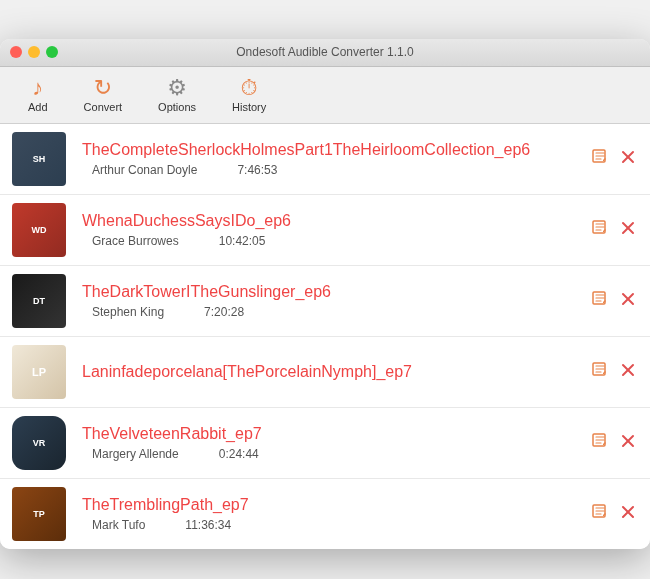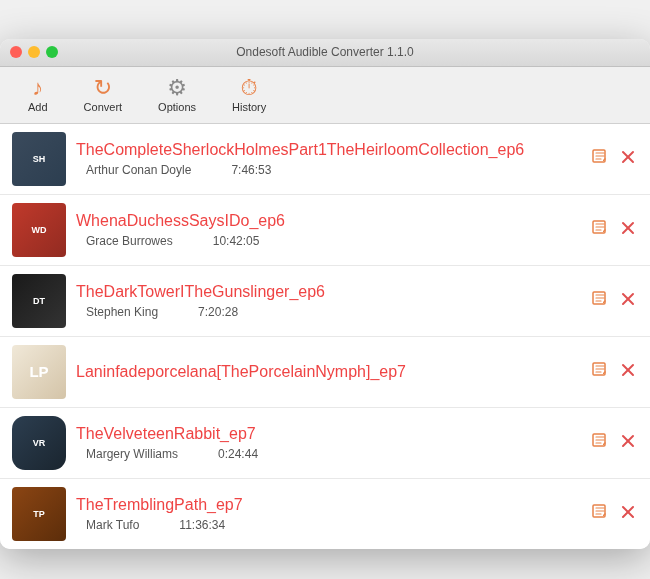--- a/index.html
+++ b/index.html
@@ -81,21 +81,21 @@
     .icon-history { color: #e8834a; }
     .content {
       background: #ffffff;
       overflow-y: auto;
     }
     .book-row {
       display: flex;
       align-items: center;
       padding: 8px 12px;
       border-bottom: 1px solid #e8e8e8;
-      gap: 10px;
+      gap: 16px;
     }
     .book-row:last-child { border-bottom: none; }
     .book-cover {
       width: 54px;
       height: 54px;
       border-radius: 4px;
       flex-shrink: 0;
       overflow: hidden;
       display: flex;
       align-items: center;
@@ -264,21 +264,21 @@
       <button class="action-btn action-delete" title="Delete">
         <svg width="16" height="16" viewBox="0 0 16 16" fill="none" xmlns="http://www.w3.org/2000/svg">
           <line x1="3" y1="3" x2="13" y2="13" stroke="#e05050" stroke-width="2" stroke-linecap="round"></line>
           <line x1="13" y1="3" x2="3" y2="13" stroke="#e05050" stroke-width="2" stroke-linecap="round"></line>
         </svg>
       </button>
     </div>
   </div>
       <div class="book-row">
     <div class="book-cover cover-4">
-      <span style="font-size:15px;text-align:center;padding:2px;">LP</span>
+      <span style="font-size:11px;text-align:center;padding:2px;">LP</span>
     </div>
     <div class="book-info">
       <div class="book-title">Laninfadeporcelana[ThePorcelainNymph]_ep7</div>
     </div>
     <div class="book-actions">
       <button class="action-btn action-edit" title="Edit">
         <svg width="16" height="16" viewBox="0 0 16 16" fill="none" xmlns="http://www.w3.org/2000/svg">
           <rect x="1" y="1" width="12" height="12" rx="1" stroke="#e8834a" stroke-width="1.5" fill="none"></rect>
           <path d="M4 4h8M4 7h8M4 10h5" stroke="#e8834a" stroke-width="1.2" stroke-linecap="round"></path>
           <path d="M12 12l2-2-1-1-2 2v1h1z" fill="#e8834a"></path>
@@ -292,21 +292,21 @@
       </button>
     </div>
   </div>
       <div class="book-row">
     <div class="book-cover cover-5">
       <span style="font-size:9px;text-align:center;padding:2px;">VR</span>
     </div>
     <div class="book-info">
       <div class="book-title">TheVelveteenRabbit_ep7</div>
       <div class="book-meta">
-        <span class="book-author">Margery Williams</span>
+        <span class="book-author">Margery Allende</span>
         <span class="book-duration">0:24:44</span>
       </div>
     </div>
     <div class="book-actions">
       <button class="action-btn action-edit" title="Edit">
         <svg width="16" height="16" viewBox="0 0 16 16" fill="none" xmlns="http://www.w3.org/2000/svg">
           <rect x="1" y="1" width="12" height="12" rx="1" stroke="#e8834a" stroke-width="1.5" fill="none"></rect>
           <path d="M4 4h8M4 7h8M4 10h5" stroke="#e8834a" stroke-width="1.2" stroke-linecap="round"></path>
           <path d="M12 12l2-2-1-1-2 2v1h1z" fill="#e8834a"></path>
         </svg>

